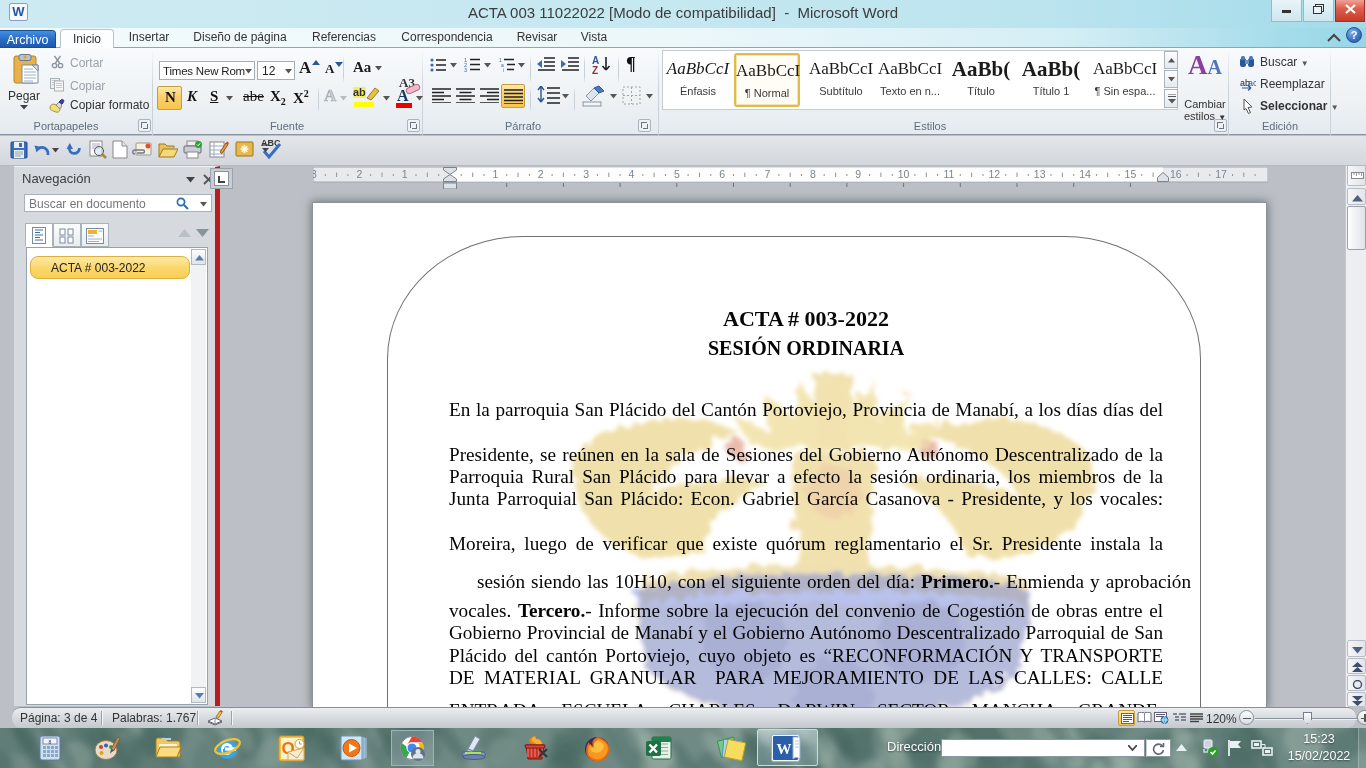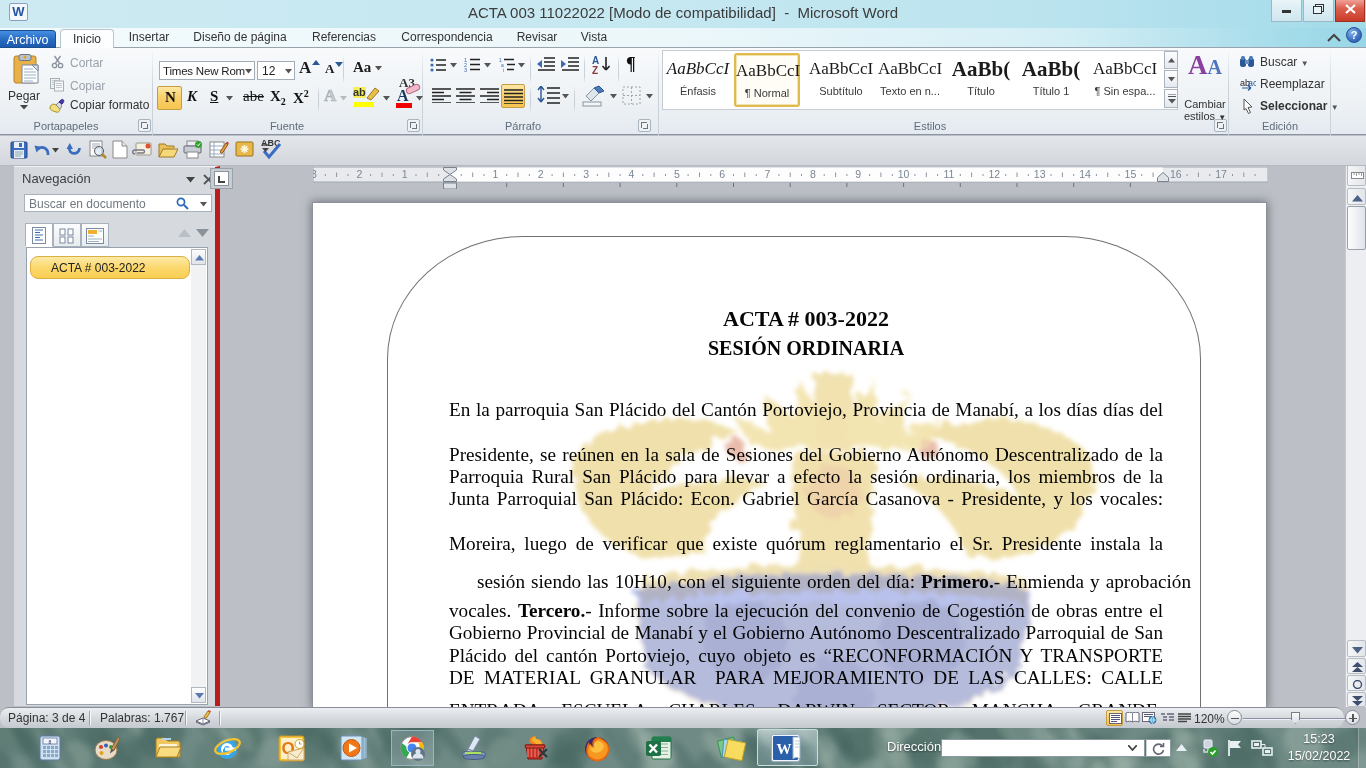--- a/index.html
+++ b/index.html
@@ -72,21 +72,21 @@
 
 
 #vscroll { position:absolute; left:1345px; top:0px; width:21px; height:541px; background:#eceef1; border-left:1px solid #c5c9cf; }
 .sbtn { position:absolute; left:1px; width:19px; background:linear-gradient(to right,#f5f6f8,#e2e5e9); border:1px solid #b8bdc4; border-radius:2px; }
 #sthumb { position:absolute; left:1px; top:40px; width:19px; height:44px; background:linear-gradient(to right,#fdfdfe,#dfe3e8); border:1px solid #9aa1aa; border-radius:2px; }
 .stsep { position:absolute; top:3px; width:1px; height:14px; background:#9aa2ac; box-shadow:1px 0 0 #f4f6f8; }
 .stbtn { position:absolute; top:2px; width:17px; height:16px; border-radius:2px; }
 .zcirc { position:absolute; top:2px; width:15px; height:15px; border-radius:50%; background:linear-gradient(#fdfdfe,#d8dde2); border:1px solid #858d96; }
 
 
-#statusbar { left:0; top:707px; width:1344px; height:21px; background:linear-gradient(#eceef1,#d6dade 50%,#c4c9d0); border-top:1px solid #888f98; font-size:12px; color:#333;border-radius:9px; }
+#statusbar { left:12px; top:707px; width:1344px; height:21px; background:linear-gradient(#eceef1,#d6dade 50%,#c4c9d0); border-top:1px solid #888f98; font-size:12px; color:#333;border-radius:9px; }
 
 
 #taskbar { left:0; top:728px; width:1366px; height:40px; background:#7a958c; overflow:hidden; }
 #tbicons { position:absolute; left:0; top:0; width:1366px; height:40px; }
 .tbi { position:absolute; top:7px; }
 </style>
 </head>
 <body>
 
 <div class="abs" id="titlebar"></div>

